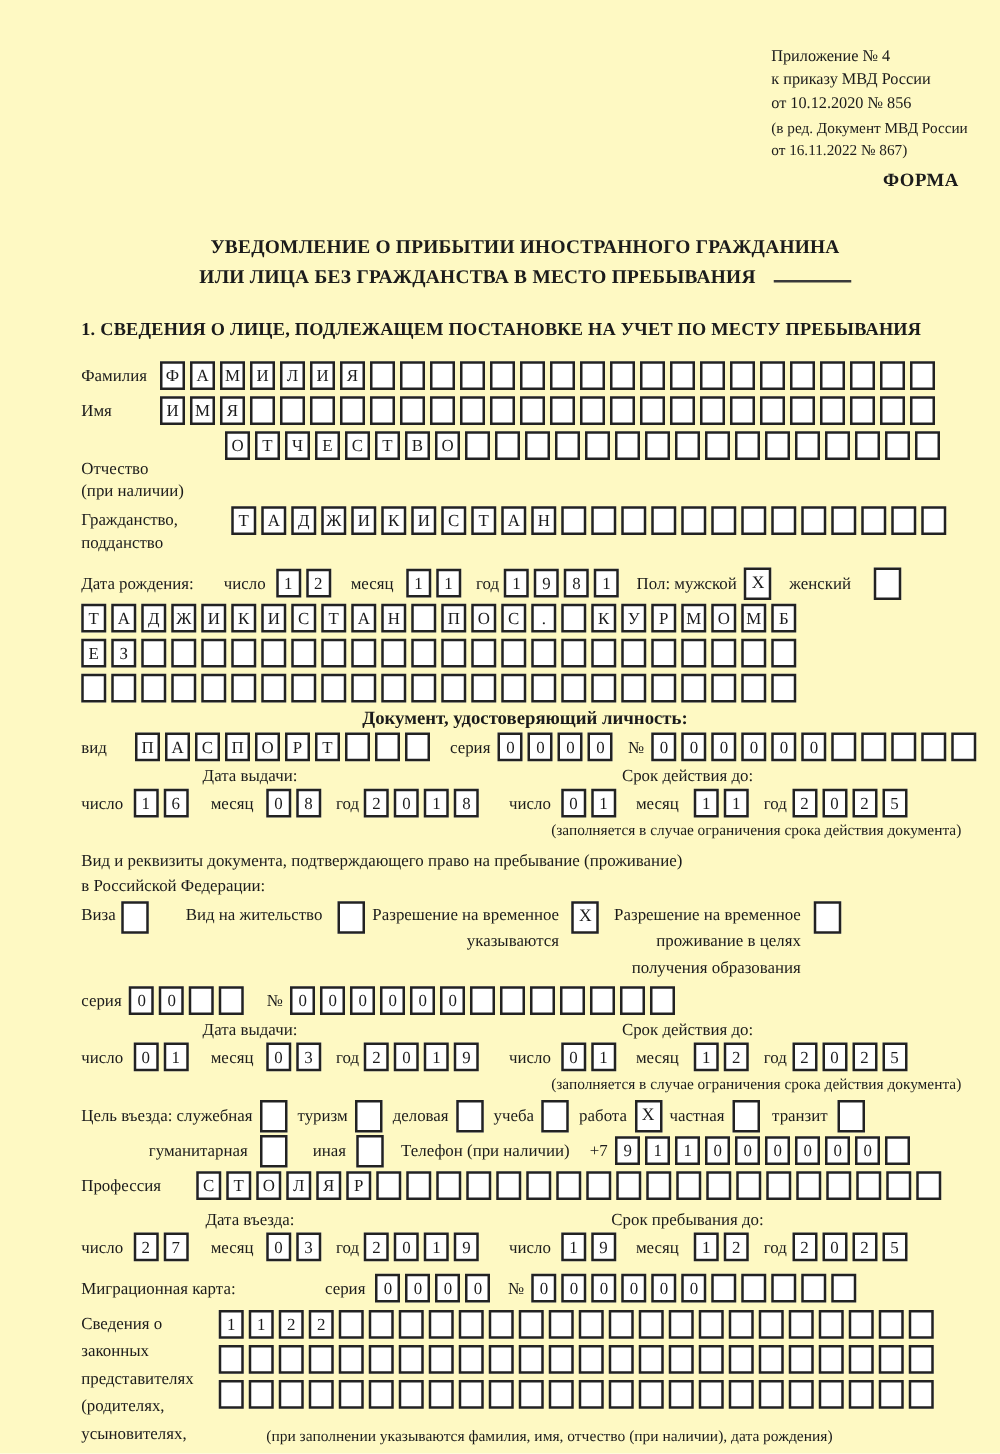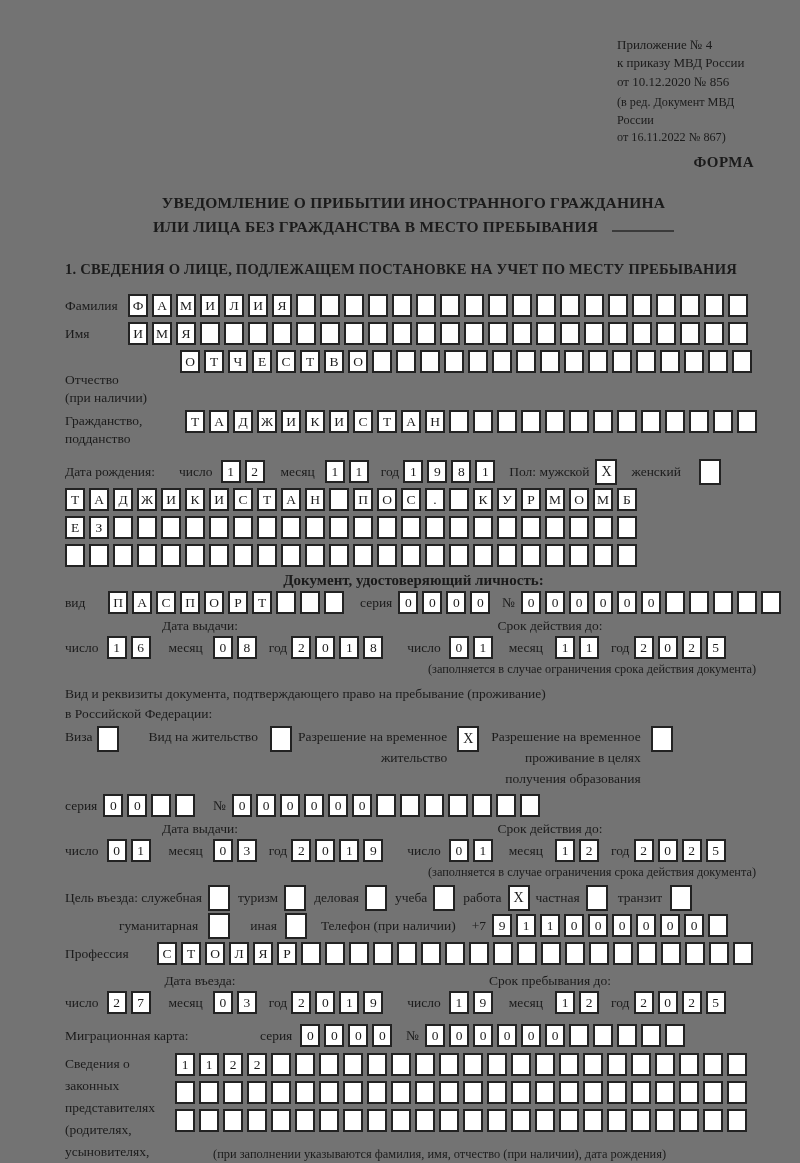--- a/index.html
+++ b/index.html
@@ -1,24 +1,24 @@
 <!DOCTYPE html>
 <html lang="ru"><head>
 <meta charset="utf-8">
 <style>
   html,body{margin:0;padding:0;background:#ffffff;}
   .page{
-    width:800px;height:1163px;box-sizing:border-box;background:#737373;
-    padding:36px 38px 0 65px;position:relative;overflow:hidden;
+    width:800px;height:1163px;box-sizing:border-box;background:#fef9c3;
+    padding:36px 25px 0 65px;position:relative;overflow:hidden;
     font-family:"Liberation Serif","DejaVu Serif",serif;color:#1b1b1b;
   }
   .annex{margin-left:552px;font-size:13px;line-height:1.42;}
   .annex-sub{font-size:12.2px;line-height:1.42;margin-top:3px;}
   .forma{text-align:right;padding-right:8px;font-weight:bold;font-size:15px;margin-top:8px;letter-spacing:.4px;}
-  .title{text-align:center;font-weight:bold;font-size:15.5px;margin-top:20px;line-height:1.55;letter-spacing:.2px;}
+  .title{text-align:center;font-weight:bold;font-size:15.5px;margin-top:32px;line-height:1.55;letter-spacing:.2px;}
   .blankline{display:inline-block;width:62px;border-bottom:2.5px solid #3a3a3a;height:13px;margin-left:14px;}
   .sec-heading{font-weight:bold;font-size:14.6px;margin-top:22px;margin-bottom:14px;letter-spacing:.2px;}
   .row{display:flex;align-items:center;margin-bottom:1px;font-size:13.5px;}
   .rowt{display:flex;align-items:flex-start;margin-bottom:1px;font-size:13.5px;}
   .cells{display:flex;flex:none;height:27px;align-items:center;}
   .cell{
     box-sizing:border-box;flex:none;width:20px;height:23px;margin-right:4px;
     border:2px solid #222;display:inline-flex;align-items:center;justify-content:center;
     font-size:13.5px;background:#fff;
   }
@@ -402,21 +402,21 @@
     <span class="lbl">Виза</span>
     <span class="checkbox ml4">
         <span class="cell"></span>
       </span>
     <span class="lbl ml30">Вид на жительство</span>
     <span class="checkbox ml12">
         <span class="cell"></span>
       </span>
     <span class="permit-text ml6">
       <div>Разрешение на временное</div>
-      <div>жительство</div>
+      <div>указываются</div>
     </span>
     <span class="checkbox ml10">
         <span class="cell">X</span>
       </span>
     <span class="permit-text ml12">
       <div>Разрешение на временное</div>
       <div>проживание в целях</div>
       <div>получения образования</div>
     </span>
     <span class="checkbox ml10">

